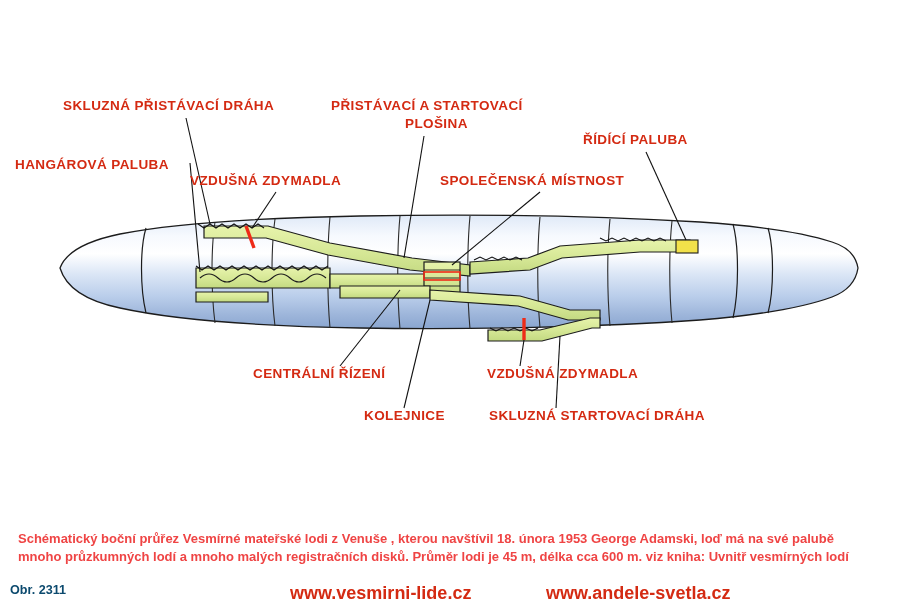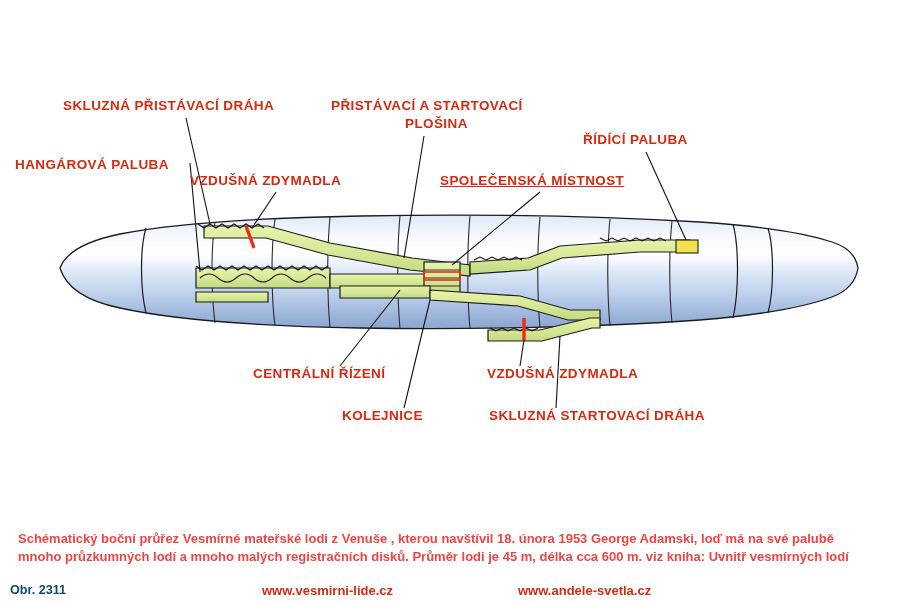--- a/index.html
+++ b/index.html
@@ -35,23 +35,24 @@
   .figno {
     position: absolute;
     color: #0c4a6e;
     font-size: 12.6px;
     font-weight: bold;
     white-space: nowrap;
   }
   .weblink {
     position: absolute;
     color: #d42a12;
-    font-size: 13px;
+    font-size: 18px;
     font-weight: bold;
     white-space: nowrap;
+    margin-left: 28px;
   }
   svg.art {
     position: absolute;
     left: 0;
     top: 0;
   }
 </style>
 </head>
 <body>
 
@@ -163,27 +164,27 @@
   <div class="label" style="left:331px; top:98px;">PŘISTÁVACÍ  A  STARTOVACÍ</div>
 
   <div class="label" style="left:405px; top:116px;">PLOŠINA</div>
 
   <div class="label" style="left:583px; top:132px;">ŘÍDÍCÍ  PALUBA</div>
 
   <div class="label" style="left:15px; top:145px;margin-top:12px;">HANGÁROVÁ PALUBA</div>
 
   <div class="label" style="left:190px; top:173px;">VZDUŠNÁ  ZDYMADLA</div>
 
-  <div class="label" style="left:440px; top:173px;text-decoration:underline;">SPOLEČENSKÁ MÍSTNOST</div>
+  <div class="label" style="left:440px; top:173px;">SPOLEČENSKÁ MÍSTNOST</div>
 
   <div class="label" style="left:253px; top:366px;">CENTRÁLNÍ ŘÍZENÍ</div>
 
   <div class="label" style="left:487px; top:366px;">VZDUŠNÁ ZDYMADLA</div>
 
-  <div class="label" style="left:342px; top:408px;">KOLEJNICE</div>
+  <div class="label" style="left:364px; top:408px;">KOLEJNICE</div>
 
   <div class="label" style="left:489px; top:408px;">SKLUZNÁ STARTOVACÍ DRÁHA</div>
 
   <div class="caption" style="left:18px; top:530px;">Schématický boční průřez Vesmírné mateřské lodi z Venuše , kterou navštívil  18. února 1953  George Adamski, loď má na své palubě</div>
   <div class="caption" style="left:18px; top:548px;">mnoho průzkumných lodí a mnoho malých registračních disků. Průměr lodi je 45 m, délka cca 600 m. viz kniha:  Uvnitř vesmírných lodí</div>
 
   <div class="figno" style="left:10px; top:583px;">Obr. 2311</div>
 
   <div class="weblink" style="left:262px; top:583px;">www.vesmirni-lide.cz</div>
 

